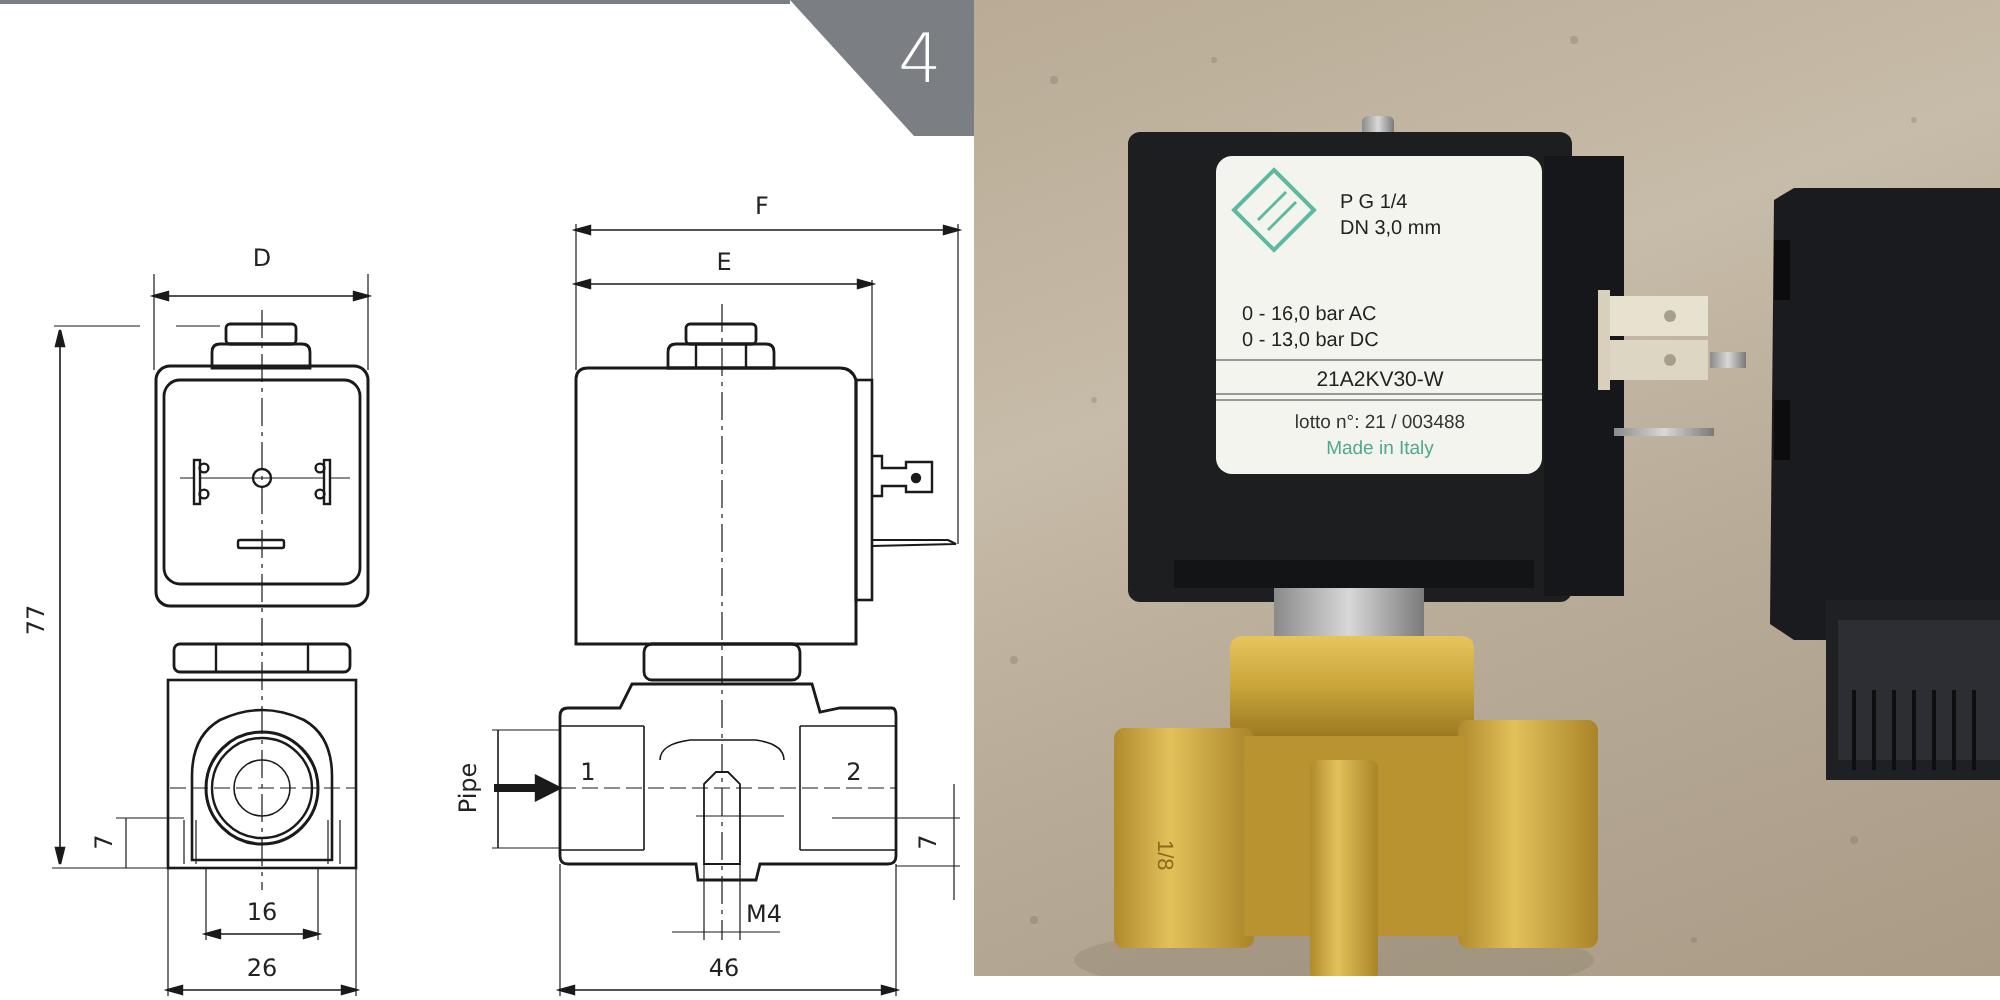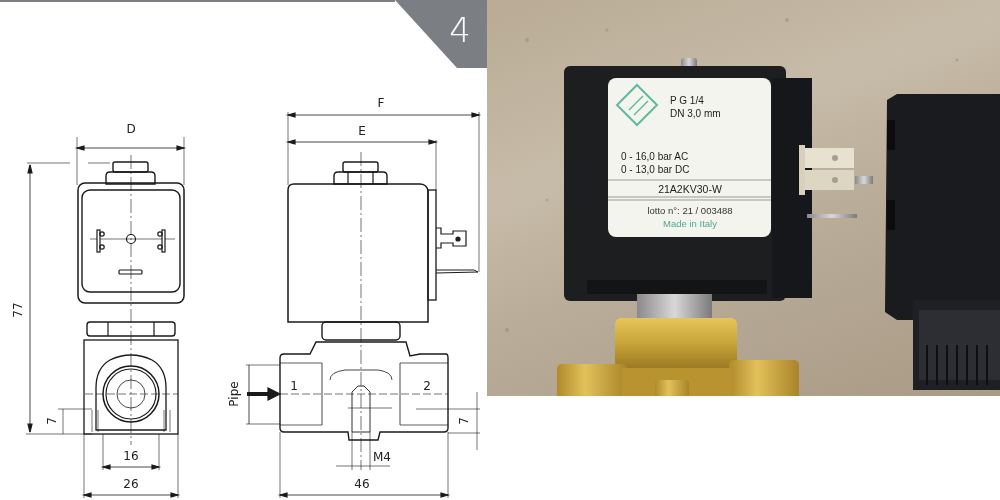--- a/index.html
+++ b/index.html
@@ -1,21 +1,21 @@
 <!DOCTYPE html>
 <html><head>
 <meta charset="utf-8">
 <style>
   html, body { margin: 0; padding: 0; }
   body { width: 1000px; height: 500px; position: relative; overflow: hidden; background: #ffffff; font-family: "Liberation Sans", sans-serif; }
   .drawing-panel { position: absolute; left: 0; top: 0; width: 487px; height: 500px; background: #ffffff; }
   .drawing-panel svg { position: absolute; left: 0; top: 0; }
   .badge { position: absolute; left: 0; top: 0; width: 487px; height: 70px; pointer-events: none; }
   .badge-num { position: absolute; left: 440px; top: 10px; width: 40px; text-align: center; color: #ffffff; font-size: 34px; font-family: "DejaVu Sans", sans-serif; font-weight: 300; }
-  .photo-panel { position: absolute; left: 487px; top: 0; width: 513px; height: 396px; overflow: hidden;
+  .photo-panel { position: absolute; left: 487px; top: 0; width: 513px; height: 488px; overflow: hidden;
     background: linear-gradient(160deg, #b9ab95 0%, #c7bca9 35%, #b8ab97 60%, #a99b86 100%); }
   .photo-panel svg { position: absolute; left: 0; top: 0; }
   .dim-label { font-family: "DejaVu Sans", sans-serif; font-size: 12px; fill: #222; }
   .label-text { font-family: "Liberation Sans", sans-serif; }
 </style>
 </head>
 <body>
 
 <div class="drawing-panel">
   <svg width="487" height="500" viewBox="0 0 487 500">

